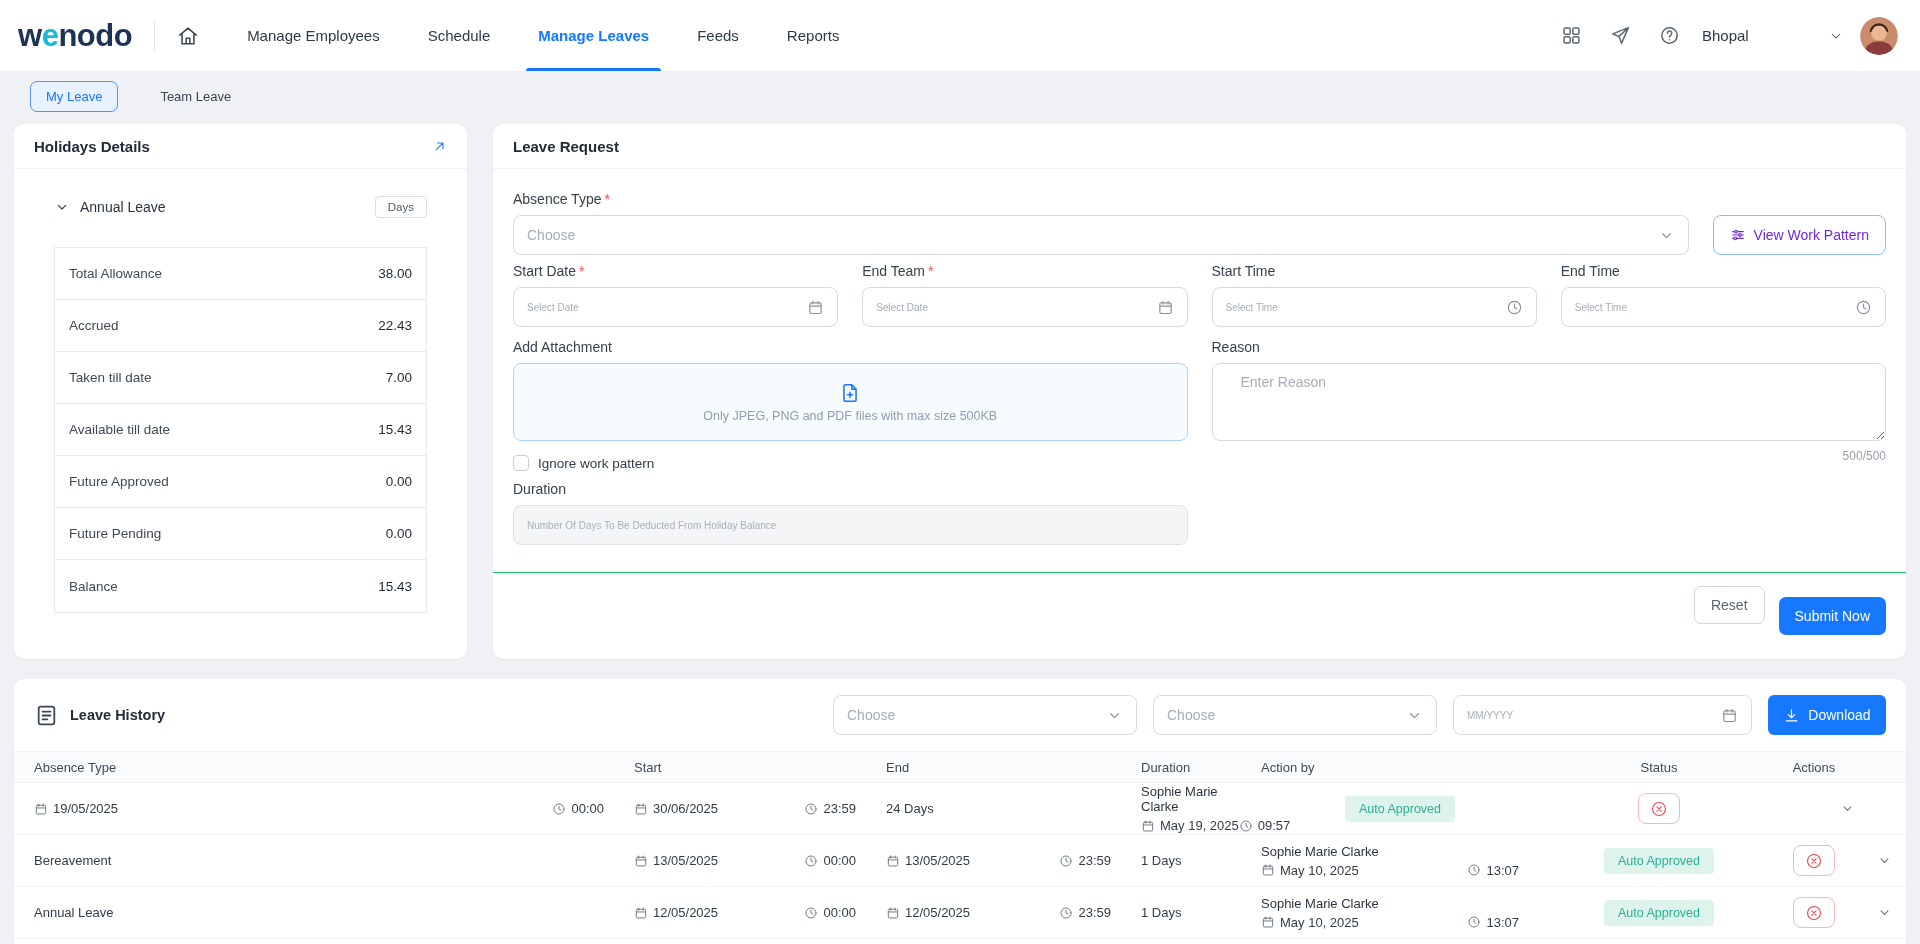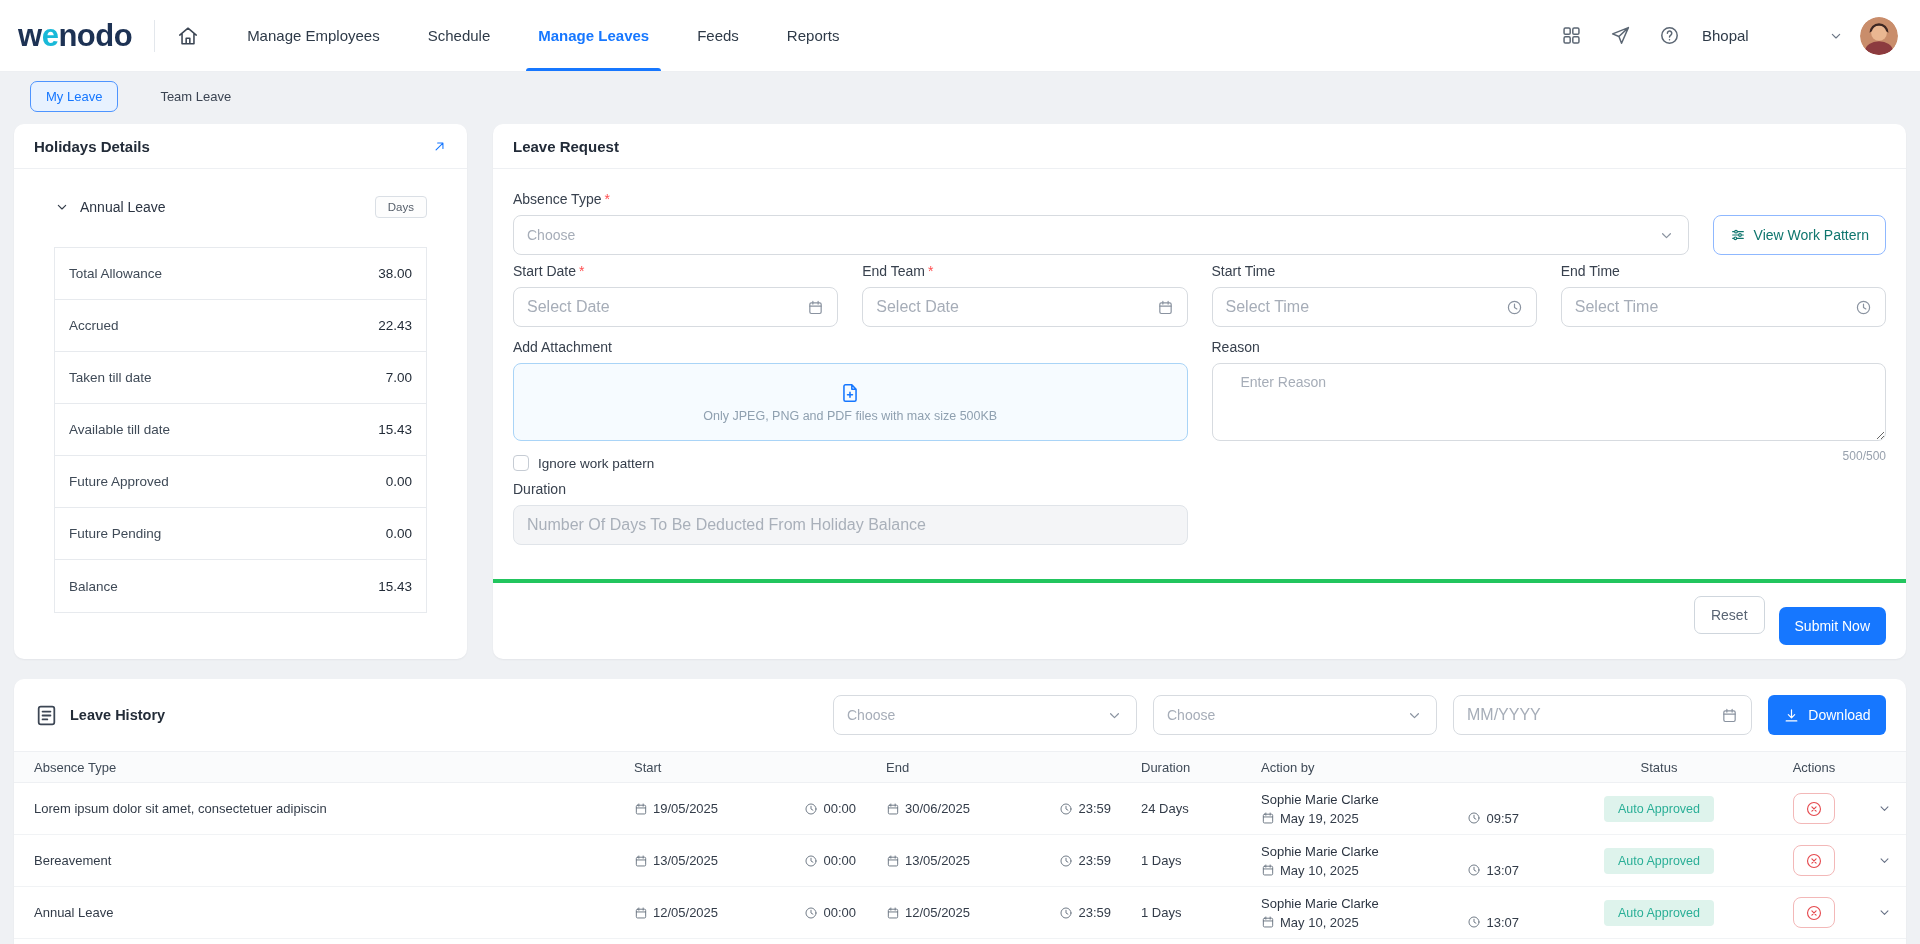--- a/index.html
+++ b/index.html
@@ -51,44 +51,44 @@
   .h-row:last-child { border-bottom:none; }
   .h-label { color:#3f4a57; }
   .h-value { color:#232c38; font-weight:500; }
 
   
   .request-card { flex:1; height:535px; display:flex; flex-direction:column; }
   .lr-body { padding:22px 20px 0; display:flex; flex-direction:column; flex:1; }
   .field-label { font-size:14px; color:#38414e; font-weight:500; margin-bottom:8px; display:flex; gap:3px; }
   .req { color:#ff4d4f; }
   .input-box { height:40px; border:1px solid #d7dbe0; border-radius:8px; background:#fff; display:flex; align-items:center; padding:0 13px; gap:8px; }
-  .input-box input { border:none; outline:none; flex:1; font:inherit; font-size:16px; color:#7f1d1d; background:transparent; min-width:0; }
+  .input-box input { border:none; outline:none; flex:1; font:inherit; font-size:10px; color:#7f1d1d; background:transparent; min-width:0; }
   .input-box input::placeholder { color:#a6adb8; }
   .input-box svg { width:17px; height:17px; color:#8a93a0; flex:none; }
   .selectish { cursor:pointer; justify-content:space-between; }
   .select-placeholder { font-size:14px; color:#a6adb8; }
   .row1 { display:flex; gap:24px; align-items:flex-end; }
   .row1 .col { flex:1; }
-  .btn-workpattern { height:40px; flex:none; display:flex; align-items:center; gap:8px; padding:0 16px; border:1px solid #8fb8ff; border-radius:8px; background:#fff; color:#0f766e; font-size:14px; font-weight:500; cursor:pointer; }
+  .btn-workpattern { height:40px; flex:none; display:flex; align-items:center; gap:8px; padding:0 16px; border:1px solid #8fb8ff; border-radius:8px; background:#fff; color:#6d28d9; font-size:14px; font-weight:500; cursor:pointer; }
   .btn-workpattern svg { width:16px; height:16px; }
   .row2 { display:grid; grid-template-columns:repeat(4,1fr); gap:24px; margin-top:8px; }
   .row3 { display:grid; grid-template-columns:1fr 1fr; gap:24px; margin-top:12px; }
   .attach-box { height:78px; border:1px solid #a9d4f7; background:#f6fbff; border-radius:8px; display:flex; flex-direction:column; align-items:center; justify-content:center; gap:5px; cursor:pointer; }
   .attach-box svg { width:22px; height:22px; color:#1677ff; }
   .attach-hint { font-size:12.5px; color:#8fa0b0; }
   .reason-area { width:100%; height:78px; border:1px solid #d7dbe0; border-radius:8px; padding:10px 28px; font:inherit; font-size:14px; color:#333c49; resize:vertical; outline:none; }
   .reason-area::placeholder { color:#a6adb8; }
   .char-counter { text-align:right; font-size:12px; color:#98a1ad; margin-top:4px; }
   .check-row { display:flex; align-items:center; gap:9px; margin-top:4px; cursor:pointer; }
   .checkbox { width:16px; height:16px; border:1px solid #c6ccd4; border-radius:4px; background:#fff; }
   .check-label { font-size:13.5px; color:#333c49; }
   .duration-wrap { margin-top:10px; }
   .duration-input { width:calc(50% - 12px); background:#f4f5f7; border-color:#e0e4e9; }
   .duration-input input::placeholder { color:#a9b0ba; }
-  .lr-footer { margin-top:auto; border-top:4px solid #22c55e; padding:13px 20px 14px; display:flex; justify-content:flex-end; gap:14px; }
+  .lr-footer { margin-top:auto; border-top:1px solid #22c55e; padding:13px 20px 24px; display:flex; justify-content:flex-end; gap:14px; }
   .btn-reset { height:38px; padding:0 16px; border:1px solid #cfd6dd; border-radius:7px; background:#fff; color:#5a6574; font-size:14px; cursor:pointer; font-family:inherit; }
   .btn-submit { height:38px; padding:0 16px; border:none; border-radius:7px; background:#1677ff; color:#fff; font-size:14px; font-weight:500; cursor:pointer; font-family:inherit;margin-top:11px; }
 
   
   .history-card { margin:20px 14px 0; height:267px; overflow:hidden; border-radius:10px 10px 0 0; padding-top:16px; }
   .hist-head { display:flex; align-items:center; padding:0 20px 16px; }
   .hist-title-wrap { display:flex; align-items:center; gap:11px; }
   .hist-title-wrap svg { width:25px; height:25px; color:#3c4654; }
   .hist-title { font-size:14.5px; font-weight:700; color:#232c38; }
   .hist-filters { margin-left:auto; display:flex; align-items:center; gap:16px; }
@@ -445,21 +445,20 @@
     <div class="th">Start</div>
     <div class="th">End</div>
     <div class="th">Duration</div>
     <div class="th">Action by</div>
     <div class="th th-center">Status</div>
     <div class="th th-center">Actions</div>
     <div class="th"></div>
   </div>
 
   <div class="tgrid trow">
-    <div class="td td-absence">Lorem ipsum dolor sit amet, consectetuer adipiscin</div>
     <div class="td td-when">
       <span class="when-part">
           <svg class="ic">
             <use href="#i-cal"></use>
           </svg>
           <span>19/05/2025</span>
         </span>
       <span class="when-part when-time">
           <svg class="ic">
             <use href="#i-clock"></use>

